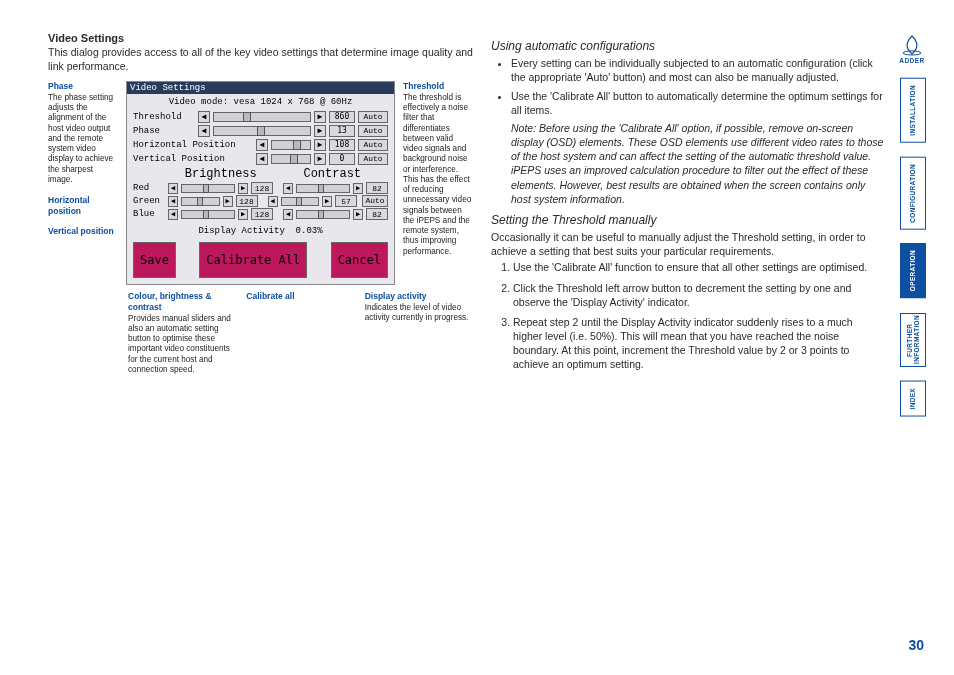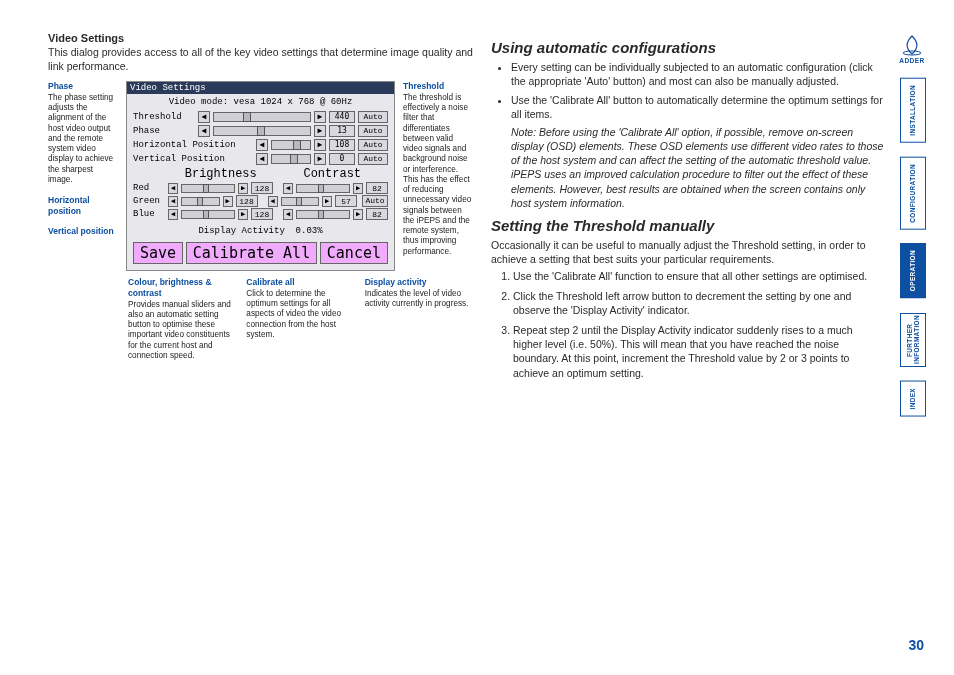--- a/index.html
+++ b/index.html
@@ -52,24 +52,24 @@
   .ss-headrow { display: flex; margin-top: 0; font-size: 12px; }
   .ss-headrow span { flex: 1; text-align: center; }
   .ss-bcrow { display: flex; align-items: center; margin: 1px 0; gap: 3px; font-size: 9px; }
   .bc-label { width: 32px; }
   .mini-track { flex: 1; height: 9px; border: 1px solid #666; background: #d0d0d6; position: relative; }
   .mini-thumb { position: absolute; top: -1px; left: 40%; width: 6px; height: 9px; background: #b8b8c0; border: 1px solid #555; }
   .mini-arrow { width: 10px; height: 11px; border: 1px solid #666; background: #d8d8de; font-size: 7px; display: inline-flex; align-items: center; justify-content: center; }
   .mini-val { width: 22px; height: 12px; border: 1px solid #666; background: #d8d8de; font-size: 8px; display: inline-flex; align-items: center; justify-content: center; }
   .ss-activity { text-align: center; font-size: 9px; margin-top: 6px; }
   .ss-btnrow { display: flex; justify-content: space-between; margin-top: 6px; }
-  .ss-btn { border: 1px solid #666; background: #f0abfc; font-family: monospace; font-size: 15px; padding: 1px 6px; }
+  .ss-btn { border: 1px solid #666; background: #be185d; font-family: monospace; font-size: 12px; padding: 10px 6px; }
   .annot-bottom { display: flex; gap: 10px; margin-top: 6px; font-size: 8.2px; line-height: 1.25; }
   .annot-bottom > div { flex: 1; }
-  .subhead { font-style: italic; font-weight: 700; font-size: 15px; margin: 6px 0 2px 0; }
+  .subhead { font-style: italic; font-weight: 400; font-size: 12px; margin: 6px 0 2px 0; }
   .bullets { padding-left: 20px; margin: 0; }
   .bullets li { margin: 1px 0 4px; }
   .note { font-style: italic; margin: 4px 0 4px 20px; }
   .numlist { padding-left: 22px; margin: 2px 0; }
   .numlist li { margin-bottom: 6px; }
   .logo { position: absolute; right: 24px; top: 34px; width: 36px; text-align: center; color: #0d4fa0; font-size: 6.5px; font-weight: 700; letter-spacing: 0.5px; }
   .logo svg { display: block; margin: 0 auto 1px; }
   .sidenav { position: absolute; right: 20px; top: 78px; width: 44px; }
   .sidenav-item {
     border: 1px solid #0d4fa0; color: #0d4fa0; font-size: 6.4px; font-weight: 700;
@@ -125,21 +125,21 @@
           <div class="ss-title">Video Settings</div>
           <div class="ss-center">Video mode: vesa 1024 x 768 @ 60Hz</div>
 
           <div class="ss-row">
             <span class="ss-label" style="width:62px">Threshold</span>
             <span class="arrowbtn">◀</span>
             <span class="track">
                 <span class="thumb" style="left:30%"></span>
               </span>
             <span class="arrowbtn">▶</span>
-            <span class="valbox">440</span>
+            <span class="valbox">860</span>
             <span class="autobtn">Auto</span>
           </div>
           <div class="ss-row">
             <span class="ss-label" style="width:62px">Phase</span>
             <span class="arrowbtn">◀</span>
             <span class="track">
                 <span class="thumb" style="left:45%"></span>
               </span>
             <span class="arrowbtn">▶</span>
             <span class="valbox">13</span>
@@ -240,21 +240,20 @@
       </div>
 
       <div class="annot-bottom">
         <div style="flex:0 0 70px"></div>
         <div>
           <div class="annot-title">Colour, brightness &amp; contrast</div>
           <div class="annot-body">Provides manual sliders and also an automatic setting button to optimise these important video constituents for the current host and connection speed.</div>
         </div>
         <div>
           <div class="annot-title">Calibrate all</div>
-          <div class="annot-body">Click to determine the optimum settings for all aspects of video the video connection from the host system.</div>
         </div>
         <div>
           <div class="annot-title">Display activity</div>
           <div class="annot-body">Indicates the level of video activity currently in progress.</div>
         </div>
       </div>
     </div>
 
     <div class="rightcol">
       <div class="subhead">Using automatic configurations</div>

